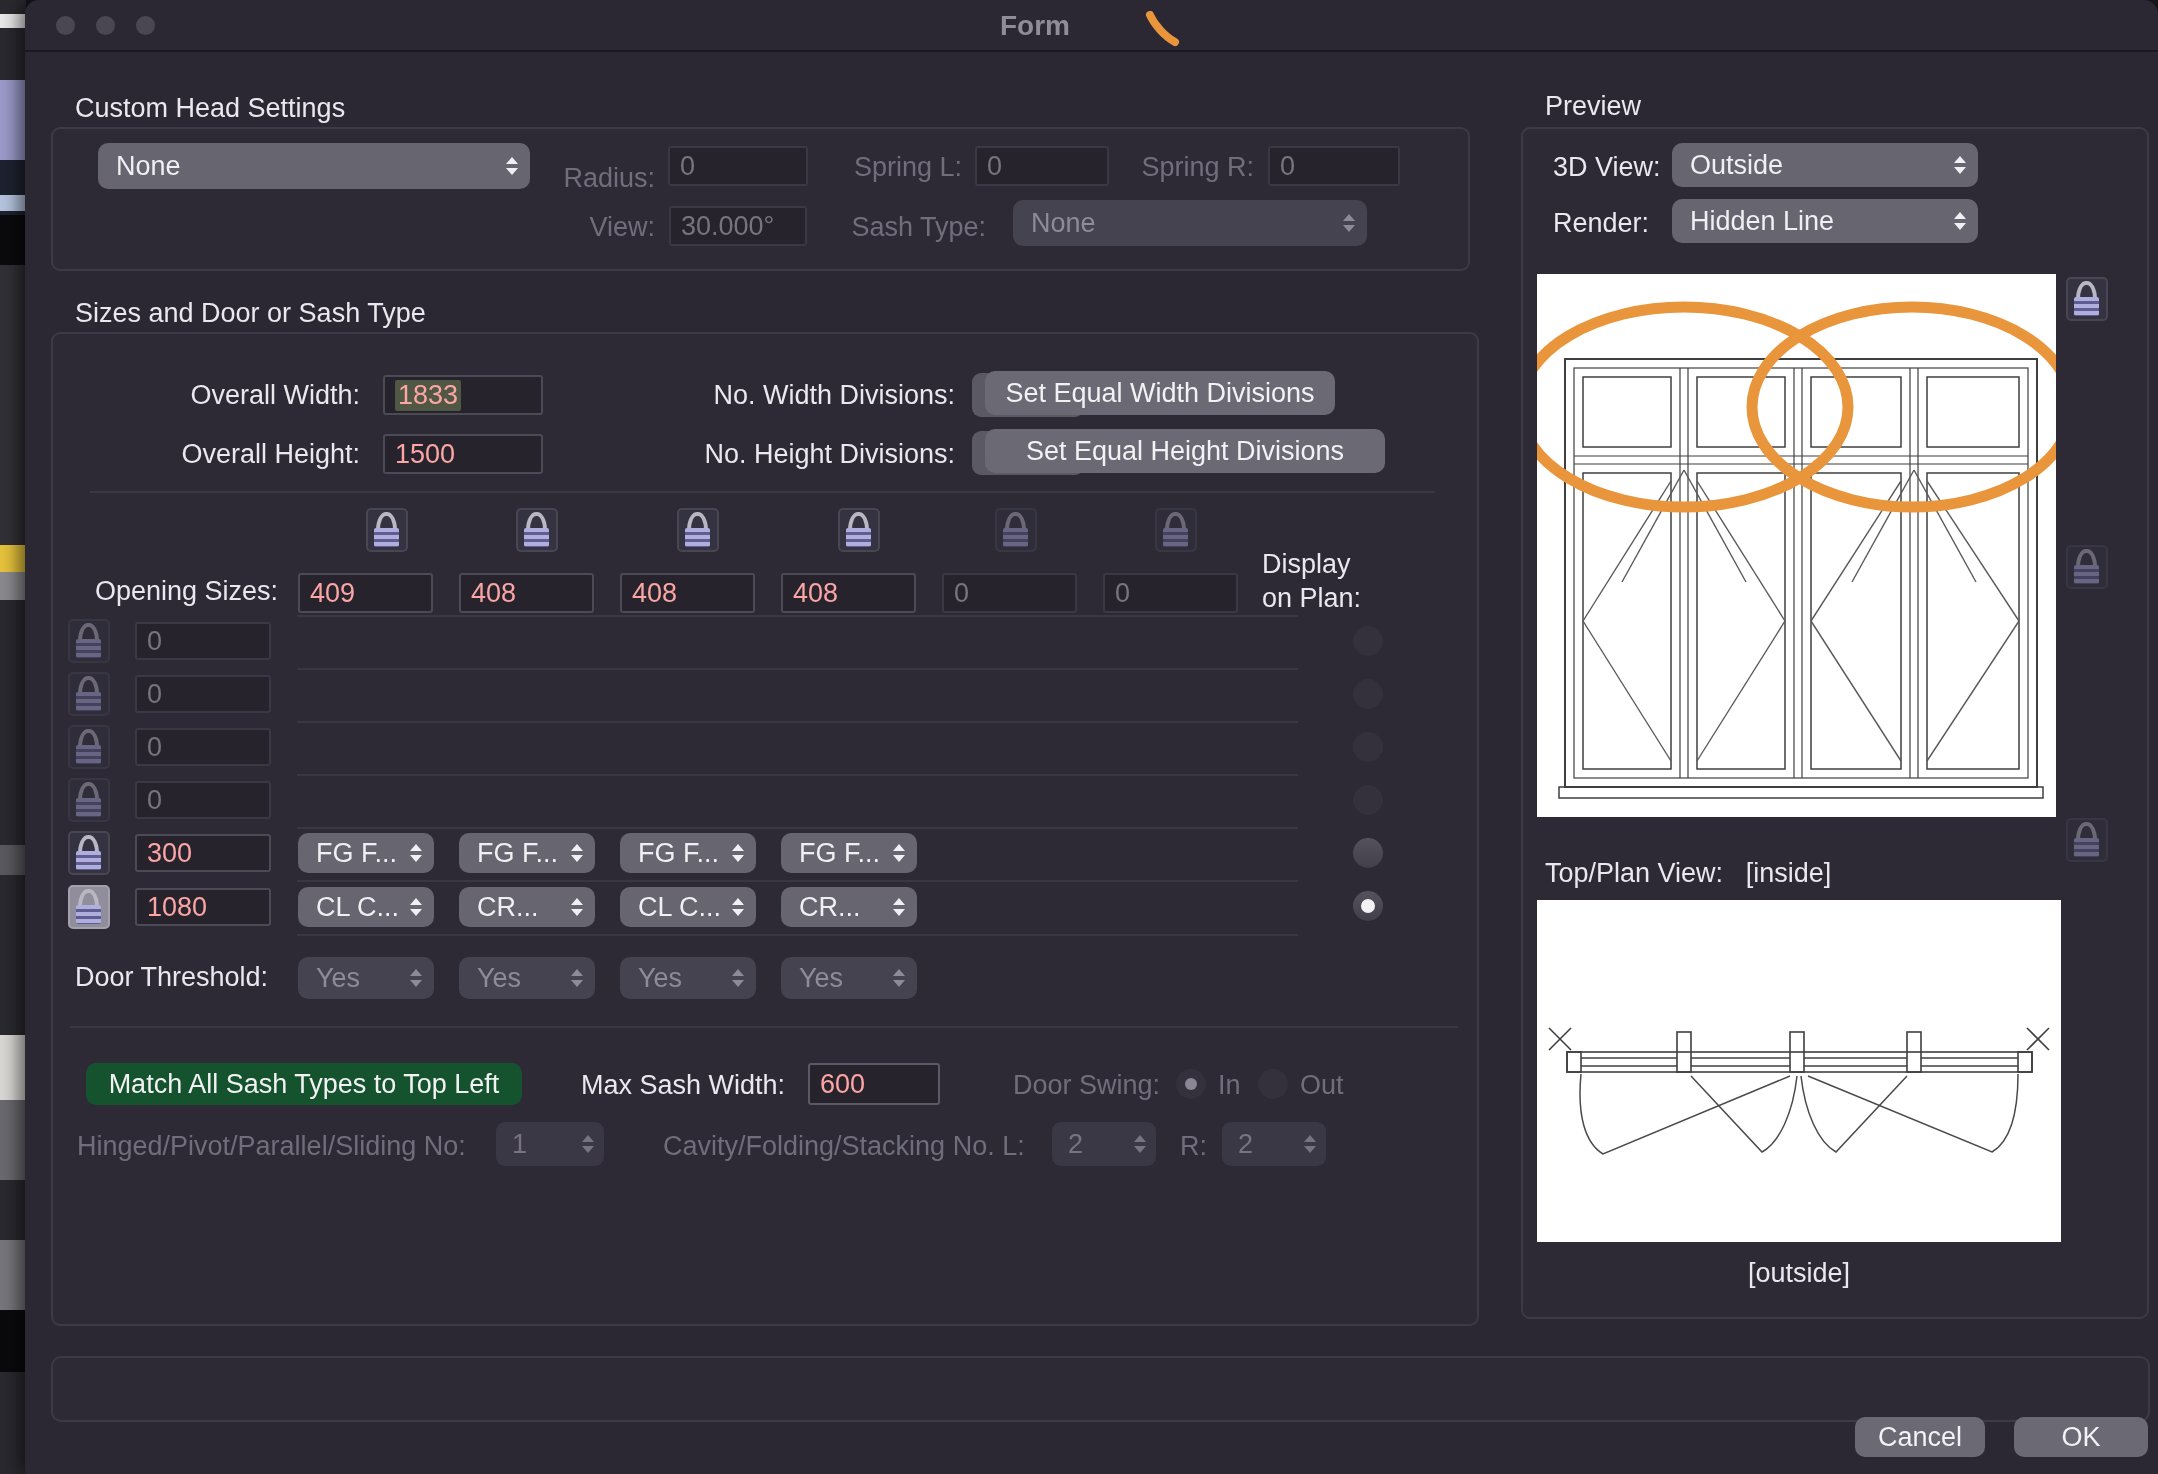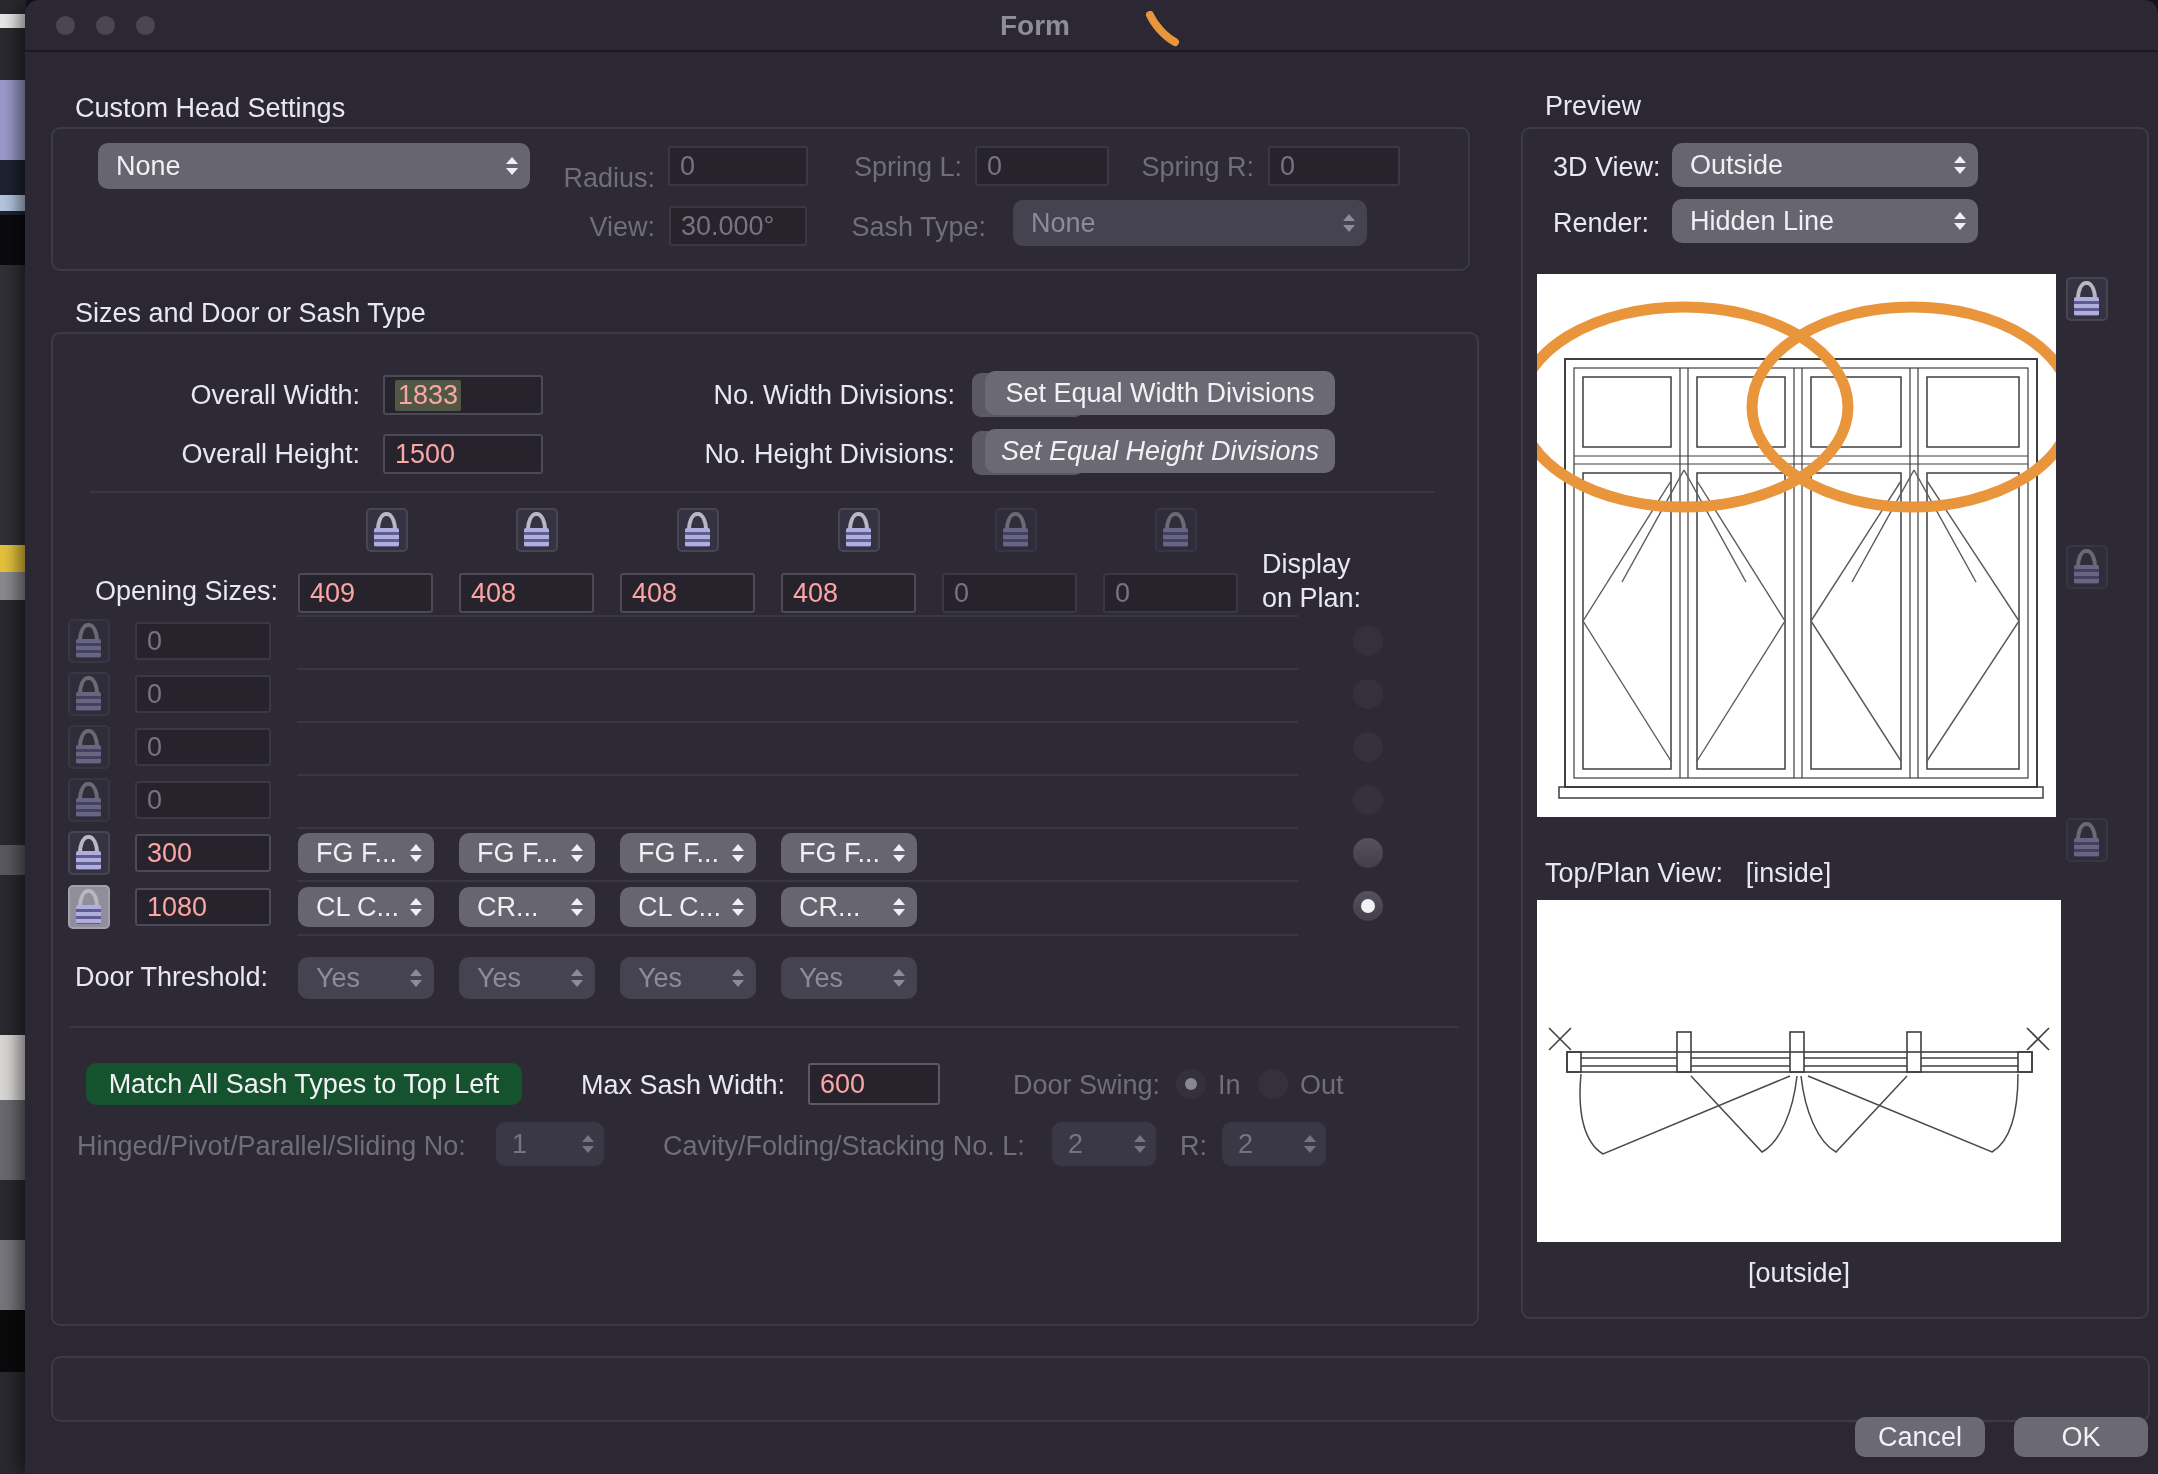--- a/index.html
+++ b/index.html
@@ -129,21 +129,21 @@
 
   <div class="btn" style="left:985px;top:371px;width:350px;height:44px;">Set Equal Width Divisions</div>
 
   <div class="lb right" style="left:95px;top:439px;width:265px;">Overall Height:</div>
   <div class="tf active" style="left:383px;top:434px;width:160px;height:40px;">1500</div>
   <div class="lb right" style="left:640px;top:439px;width:315px;">No. Height Divisions:</div>
   <div class="stepper" style="left:972px;top:431px;width:112px;height:44px;">
     <span>2</span>
     <span class="chev"></span>
   </div>
-  <div class="btn" style="left:985px;top:429px;width:350px;height:44px;font-style:italic;">Set Equal Height Divisions</div>
+  <div class="btn" style="left:985px;top:429px;width:400px;height:44px;">Set Equal Height Divisions</div>
 
   <div class="hline" style="left:90px;top:491px;width:1345px;"></div>
 
   <div class="lock-tile" style="left:366px;top:508px;">
       <div class="shackle"></div>
       <div class="lbody"></div>
     </div>
   <div class="lock-tile" style="left:516px;top:508px;">
       <div class="shackle"></div>
       <div class="lbody"></div>

